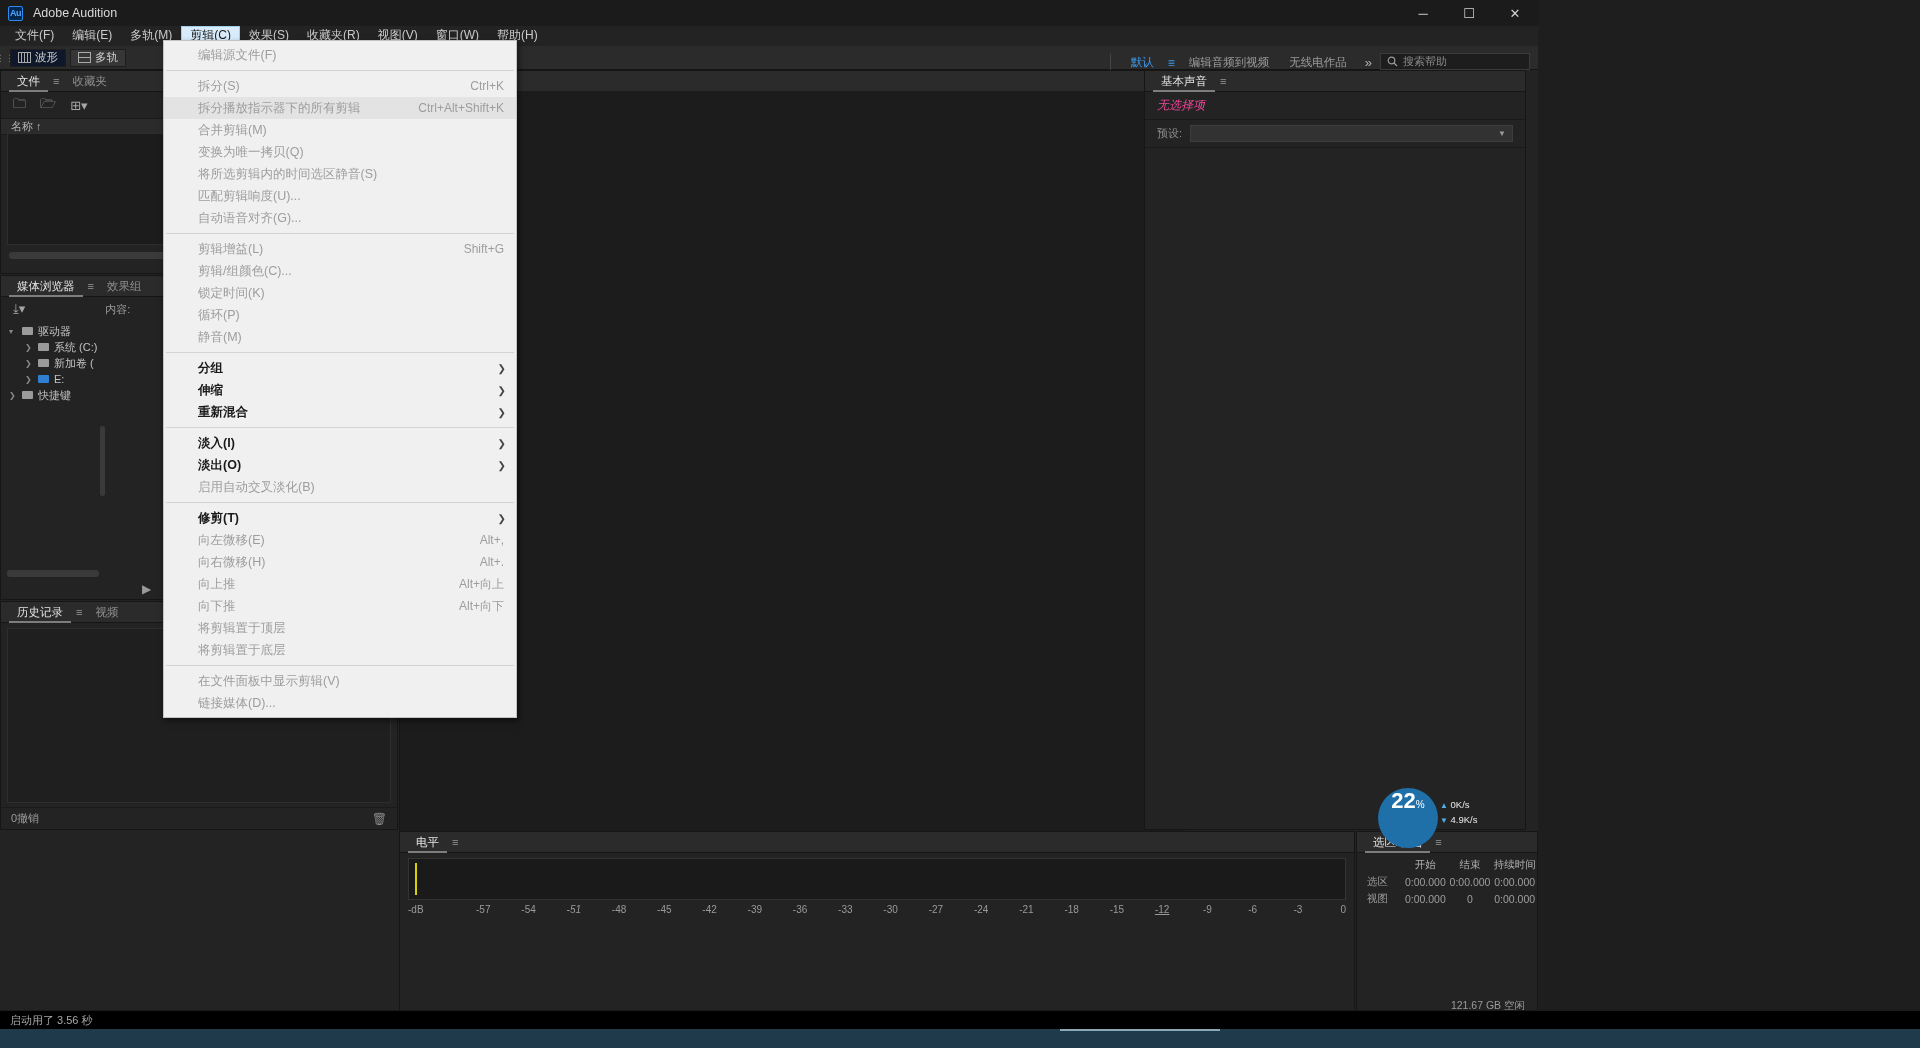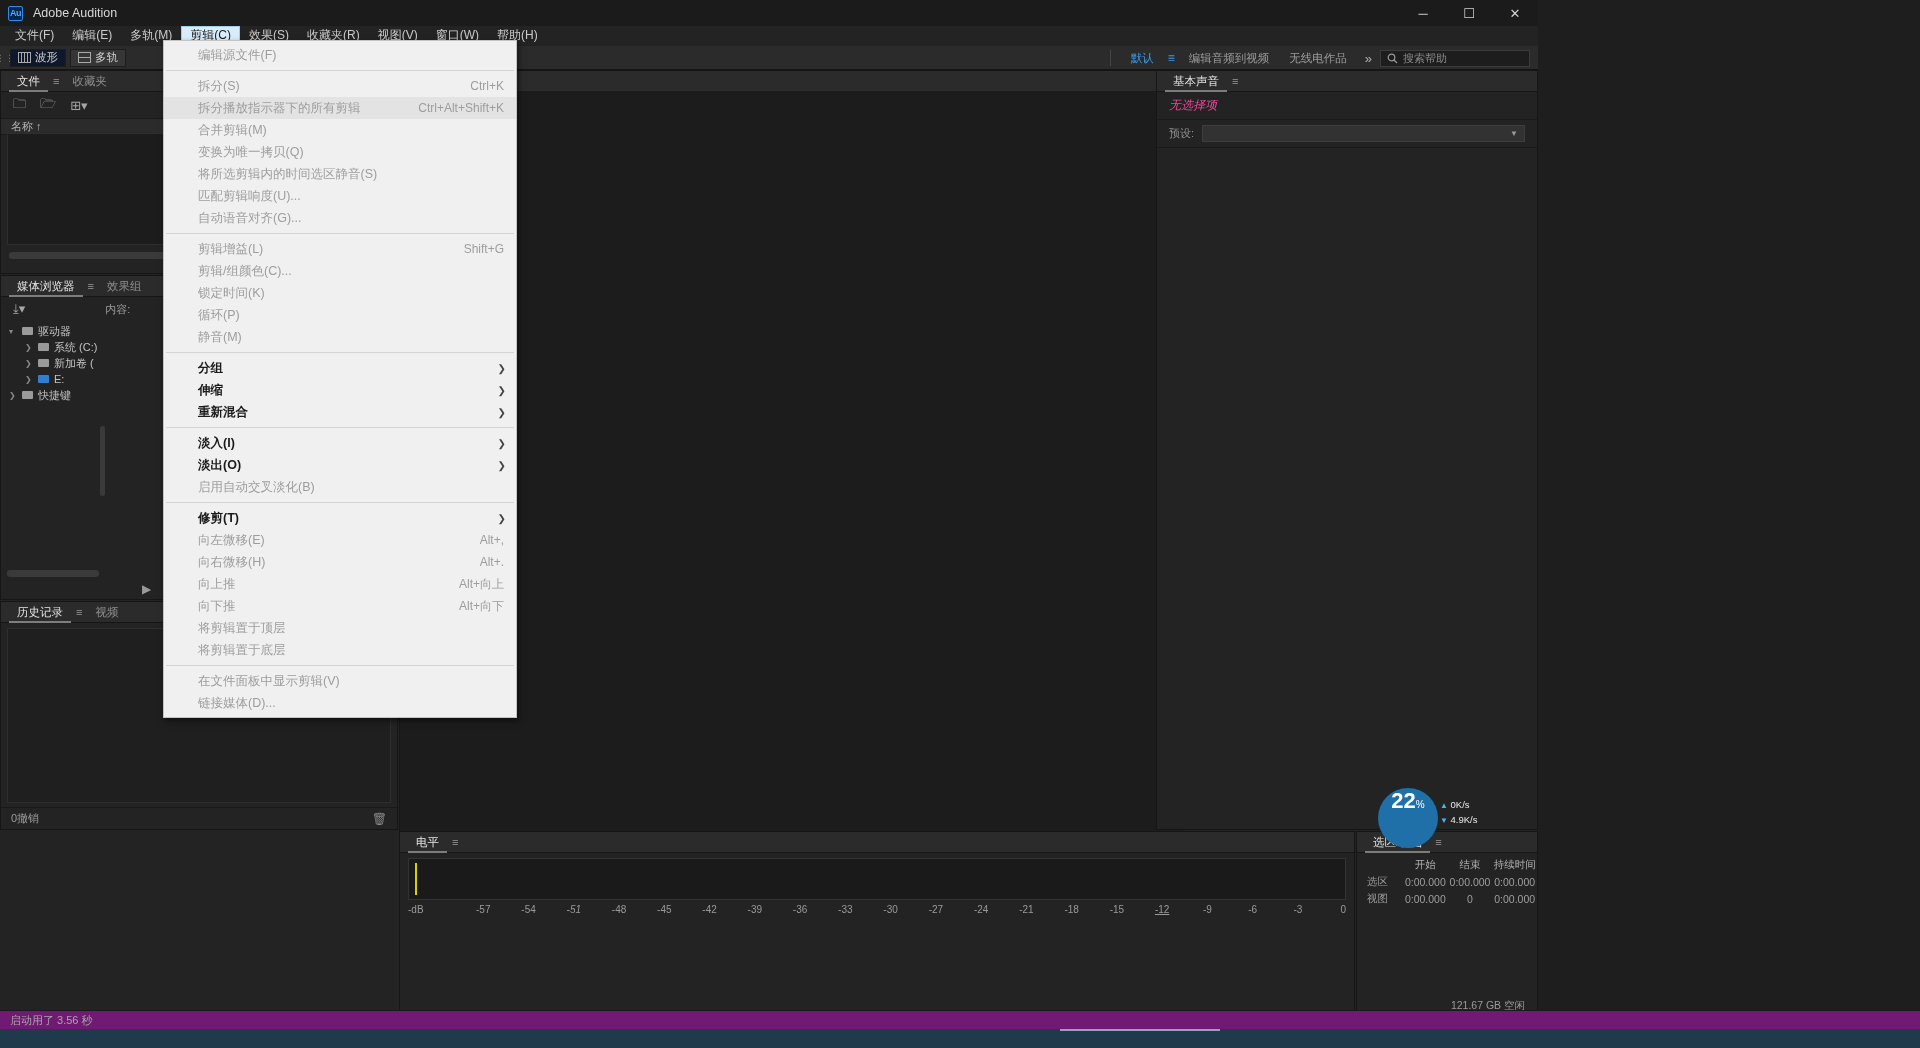--- a/index.html
+++ b/index.html
@@ -35,21 +35,21 @@
     background:#363636; margin-right:4px; border:1px solid #1d1d1d; font-size:11.5px;
     color:#cfcfcf; }
   .tb-seg.sel { background:#0f172a; }
   .mini-ico { width:13px; height:11px; border:1px solid #a9a9a9; display:inline-block;
     position:relative; }
   .mini-ico.wave::before { content:""; position:absolute; left:2px; top:-1px; bottom:-1px;
     width:1px; background:#a9a9a9; box-shadow:3px 0 0 #a9a9a9, 6px 0 0 #a9a9a9; }
   .mini-ico.multi::after { content:""; position:absolute; left:0; right:0; top:4px;
     height:1px; background:#a9a9a9; }
   .tb-right { position:absolute; right:0; top:0; height:24px; display:flex;
-    align-items:center; }
+    align-items:flex-end; }
   .ws-sep { width:1px; height:16px; background:#454545; margin:0 10px; }
   .ws-item { font-size:11.5px; color:#9a9a9a; padding:0 10px; }
   .ws-item.active { color:#3c9bf0; }
   .ws-ham { color:#3c9bf0; font-size:12px; padding:0 4px; }
   .ws-more { color:#b0b0b0; font-size:13px; padding:0 8px; }
   .searchbox { width:150px; height:17px; background:#1d1d1d; border:1px solid #3b3b3b;
     display:flex; align-items:center; gap:5px; padding:0 6px; margin-right:8px;
     font-size:11px; color:#8a8a8a; }
 
   
@@ -111,21 +111,21 @@
     align-items:center; }
   .tp-btn { width:24px; height:22px; display:flex; align-items:center;
     justify-content:center; color:#c8c8c8; font-size:11px; }
   .tp-rec { color:#e04343; font-size:17px; }
   .tp-group-left { display:flex; align-items:center; margin-left:200px; gap:3px; }
   .tp-group-right { display:flex; align-items:center; margin-left:100px; gap:6px; }
   .zoom-ico { font-size:12px; color:#b0b0b0; }
   .tp-zero { position:absolute; left:8px; bottom:18px; color:#777; font-size:11px; }
 
   
-  #essential-panel { right:0; top:0; width:382px; height:760px; }
+  #essential-panel { right:12px; top:0; width:382px; height:760px; }
   .es-sub { height:28px; display:flex; align-items:center; padding:0 12px;
     font-size:12px; color:#ec4899; font-style:italic;
     border-bottom:1px solid #1a1a1a; }
   .es-preset { height:28px; display:flex; align-items:center; gap:8px;
     padding:0 12px; font-size:11px; color:#8e8e8e; border-bottom:1px solid #1a1a1a; }
   .es-select { flex:1; height:17px; background:#323232; border:1px solid #3d3d3d;
     display:flex; align-items:center; padding:0 6px; font-size:11px; color:#b5b5b5; }
   .es-caret { margin-left:auto; font-size:8px; color:#9a9a9a; }
 
   
@@ -163,21 +163,21 @@
   .net-arrow { color:#4fb0e8; font-size:8px; }
 
   
   .taskbar { position:absolute; left:0; bottom:0; width:1920px; height:19px;
     background:#1f3a4a; }
   .tb-active { position:absolute; left:1060px; top:0; width:160px; height:2px;
     background:#8aa8b8; }
 
   
   .statusbar { position:absolute; left:0; bottom:19px; width:1920px; height:19px;
-    background:#701a75; border-top:1px solid #1a1a1a; display:flex;
+    background:#000000; border-top:1px solid #1a1a1a; display:flex;
     align-items:center; padding-left:10px; font-size:11px; color:#a8a8a8; }
 
   
   .dropdown { position:absolute; left:163px; top:40px; width:354px;
     background:#f0f0f0; border:1px solid #c4c4c4; box-shadow:2px 3px 6px rgba(0,0,0,.5);
     padding:3px 0; z-index:50; font-size:12.5px; color:#222; }
   .dd-item { height:22px; display:flex; align-items:center; padding:0 12px 0 34px;
     position:relative; white-space:nowrap; }
   .dd-item.disabled { color:#9d9d9d; }
   .dd-item.bold { font-weight:bold; color:#1a1a1a; }

